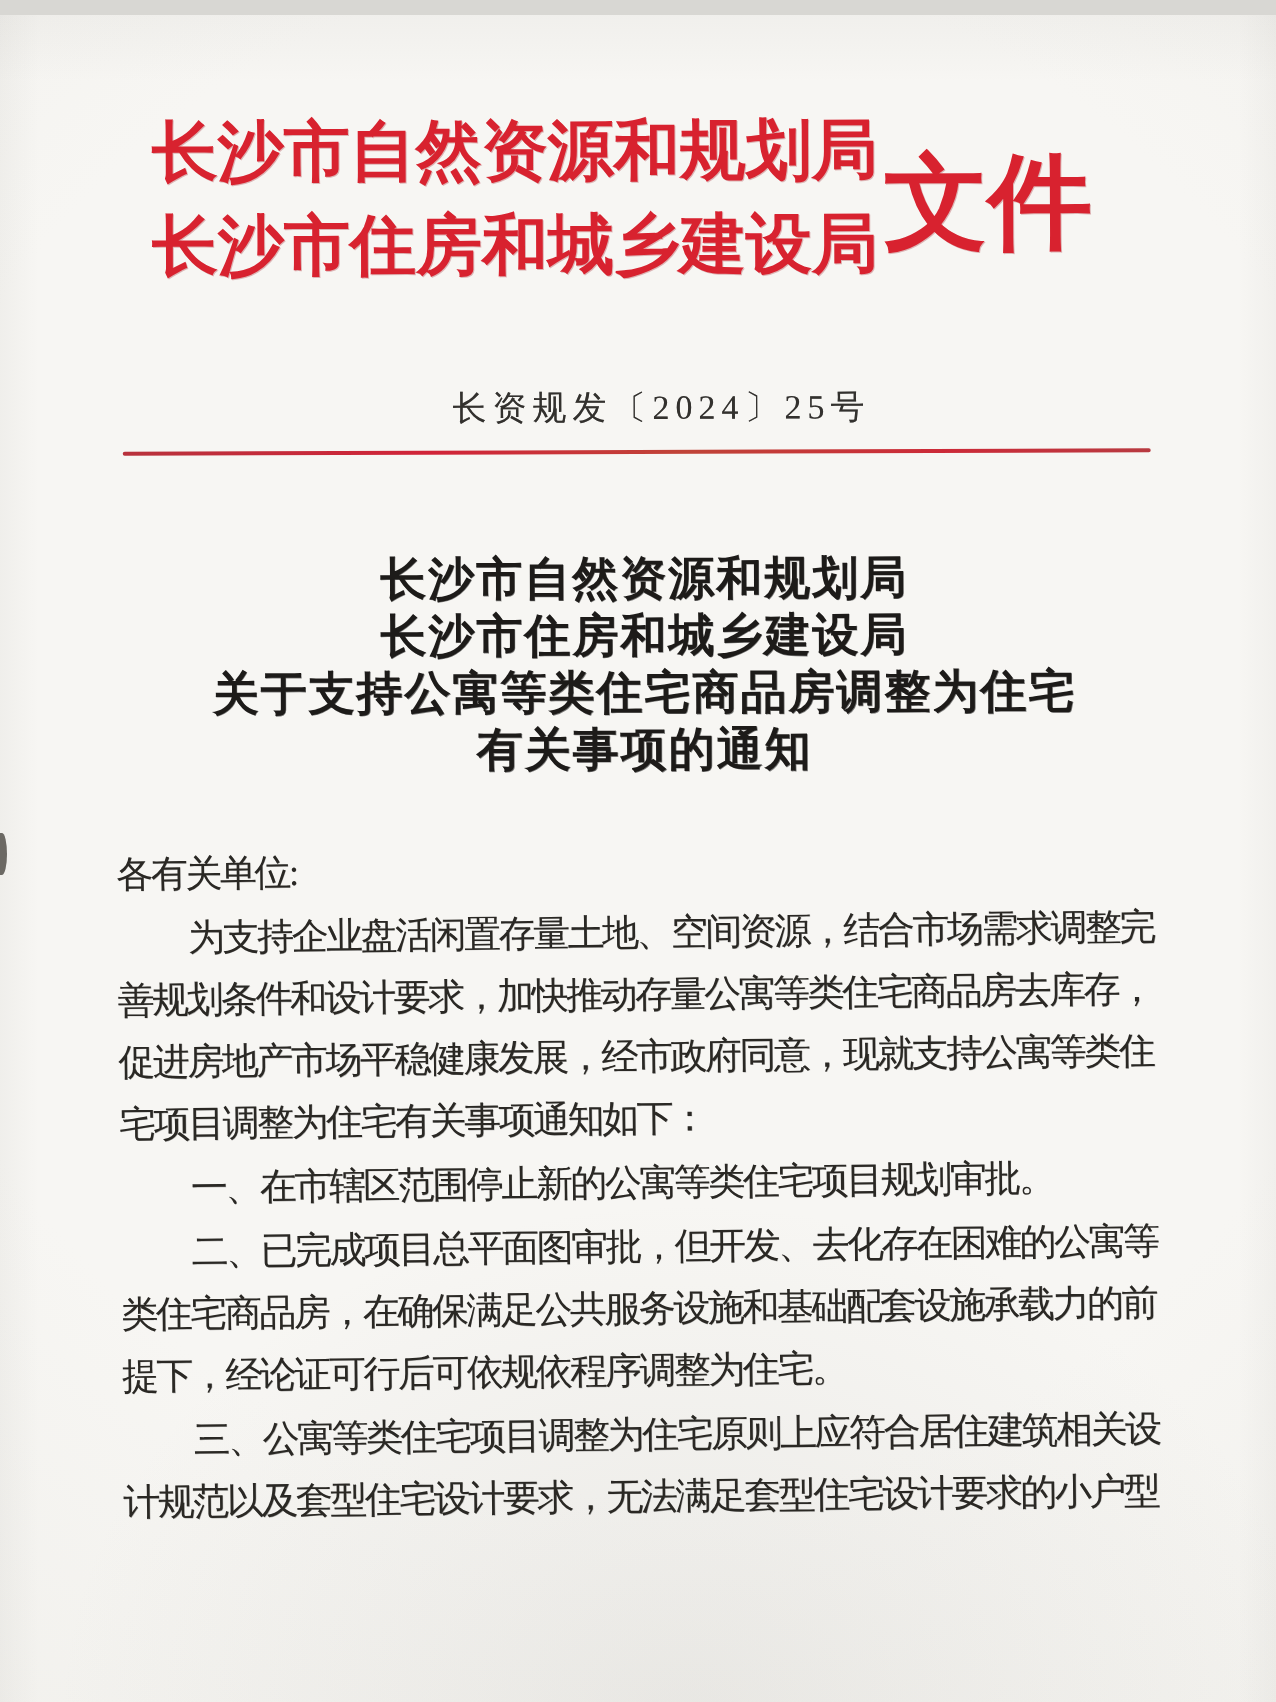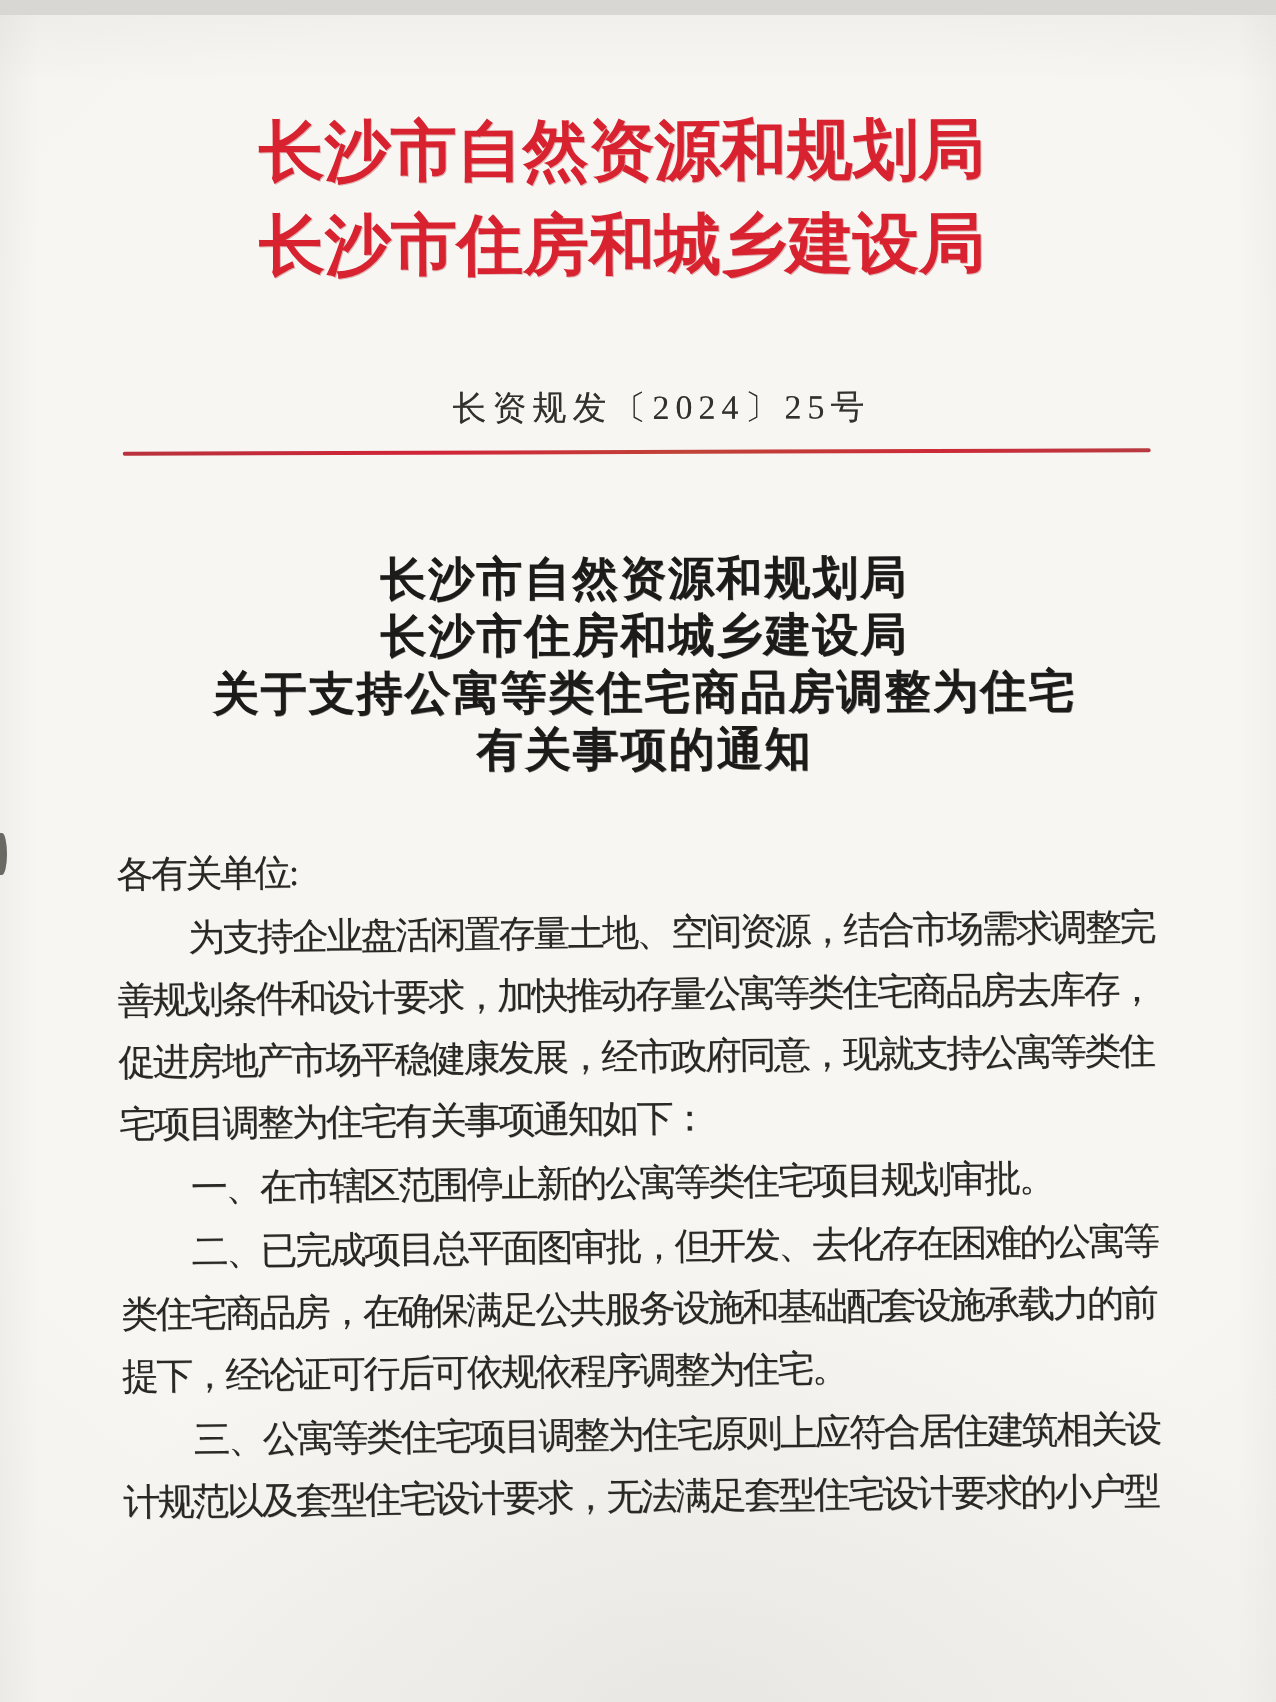--- a/index.html
+++ b/index.html
@@ -122,20 +122,21 @@
 <div class="page">
   <div class="scan-artifact"></div>
 
   <div class="content">
 
     <div class="letterhead">
       <div class="agency-names">
         <div>长沙市自然资源和规划局</div>
         <div>长沙市住房和城乡建设局</div>
       </div>
+      <div class="doc-type">文件</div>
     </div>
 
     <div class="doc-number">长资规发〔2024〕25号</div>
 
     <div class="red-divider"></div>
 
     <div class="doc-title">
       <div>长沙市自然资源和规划局</div>
       <div>长沙市住房和城乡建设局</div>
       <div>关于支持公寓等类住宅商品房调整为住宅</div>

